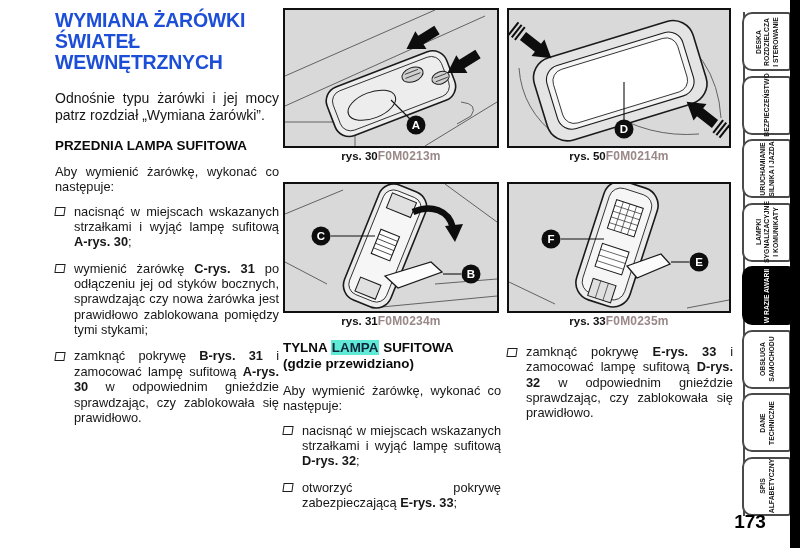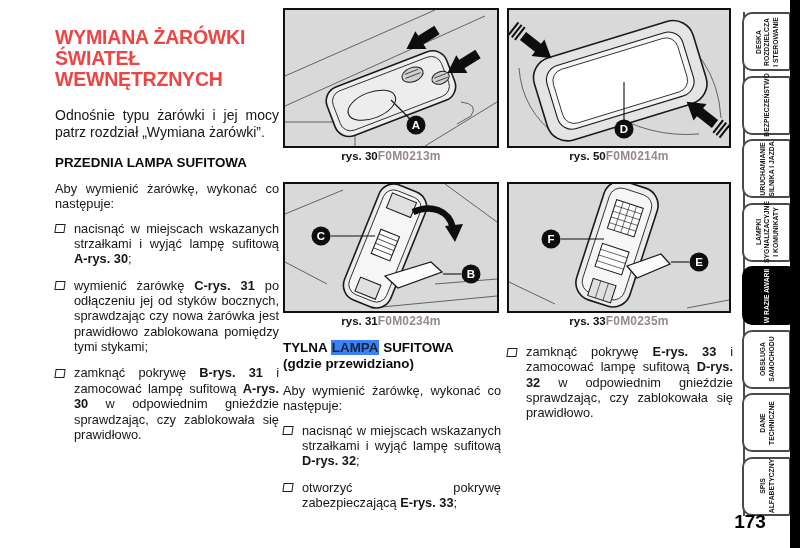--- a/index.html
+++ b/index.html
@@ -3,30 +3,30 @@
 <meta charset="utf-8">
 <style>
   html,body{margin:0;padding:0;background:#fff;}
   #page{position:relative;width:800px;height:548px;background:#ffffff;overflow:hidden;
         font-family:"Liberation Sans", sans-serif;color:#161616;}
   
   .col{position:absolute;}
   #col1{left:55px;top:10px;width:224px;}
   #col2{left:283px;top:340px;width:218px;}
   #col3{left:507px;top:344px;width:226px;}
-  h1.title{font-size:19.5px;line-height:1.07;font-weight:bold;letter-spacing:-.2px;margin:17px 0 17px 0;color:#ef4444;}
+  h1.title{font-size:19.5px;line-height:1.07;font-weight:bold;letter-spacing:-.2px;margin:0 0 17px 0;color:#1d4ed8;}
   .para{font-size:14px;line-height:1.21;text-align:justify;margin:0 0 15px 0;}
   h2.sub{font-size:13.4px;font-weight:bold;margin:0 0 9px 0;color:#0b0b0b;line-height:1.22;}
   .lead{font-size:12.8px;line-height:1.21;text-align:justify;margin:4px 0 9px 0;}
   ul.bullets{list-style:none;margin:0;padding:0;}
   ul.bullets li{display:flex;gap:9px;font-size:12.8px;line-height:1.2;text-align:justify;margin:0 0 11px 0;}
   .bmark{flex:0 0 auto;width:8px;height:7px;border:1.4px solid #1d1d1d;margin-top:3.5px;transform:skewX(-8deg);}
   .btext{flex:1 1 auto;}
   b{font-weight:bold;}
-  mark.hl{background:#3b82f6;color:#10243c;padding:0 1px;}
+  mark.hl{background:#5eead4;color:#10243c;padding:0 1px;}
   
   .fig{position:absolute;}
   #fig30{left:283px;top:8px;width:216px;}
   #fig32{left:507px;top:8px;width:224px;}
   #fig31{left:283px;top:182px;width:216px;}
   #fig33{left:507px;top:182px;width:224px;}
   .figbox{border:2px solid #101010;background:#d9d9d9;}
   .figbox svg{display:block;}
   .figcap{display:flex;justify-content:center;align-items:baseline;margin-top:1px;}
   .figcap .name{font-size:11.5px;font-weight:600;color:#111;}

